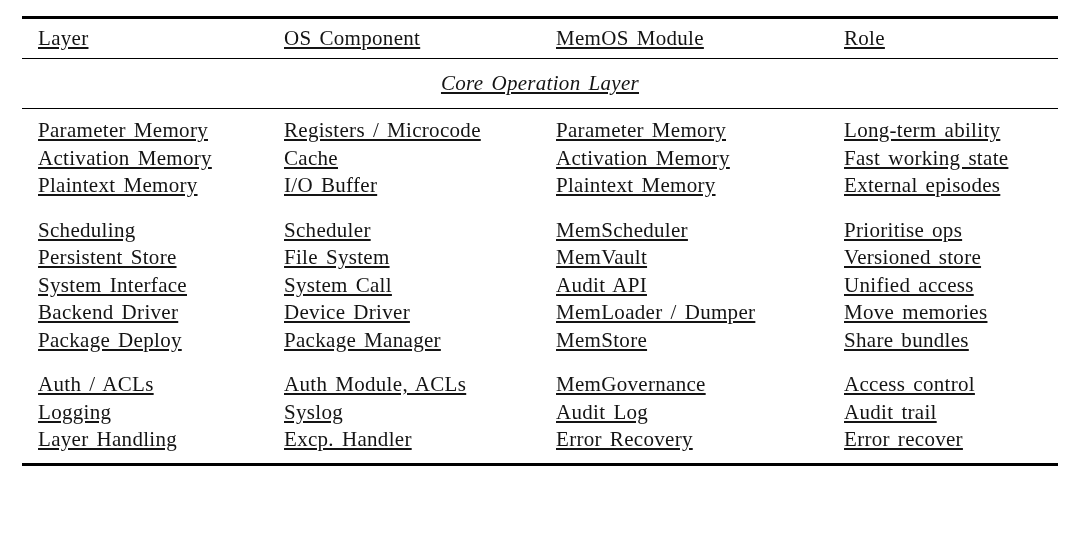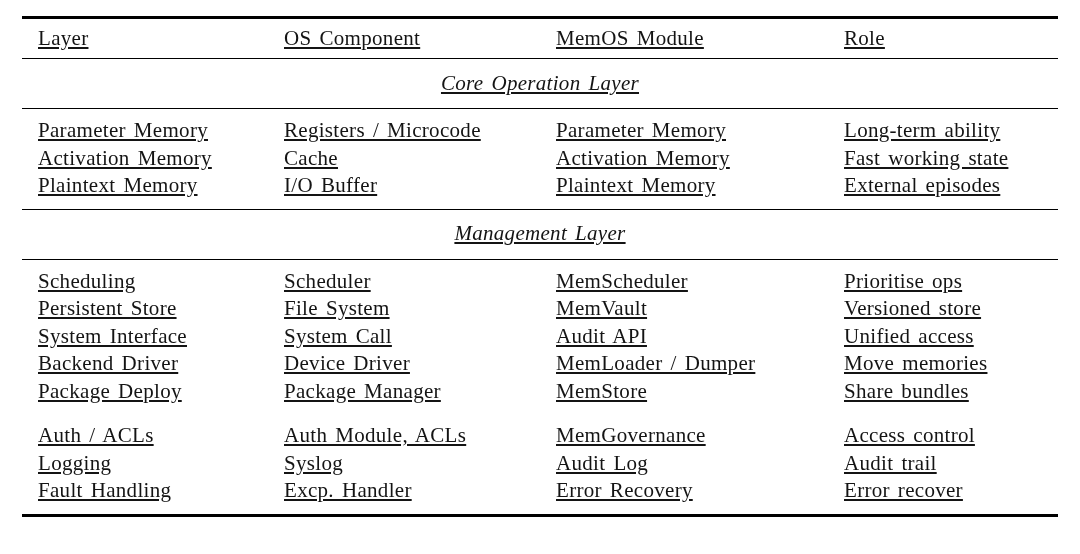--- a/index.html
+++ b/index.html
@@ -88,23 +88,20 @@
           <td>Cache</td>
           <td>Activation Memory</td>
           <td>Fast working state</td>
         </tr>
         <tr class="last-row">
           <td>Plaintext Memory</td>
           <td>I/O Buffer</td>
           <td>Plaintext Memory</td>
           <td>External episodes</td>
         </tr>
-        <tr class="section-row">
-          <td colspan="4">Management Layer</td>
-        </tr>
         <tr class="first-row">
           <td>Scheduling</td>
           <td>Scheduler</td>
           <td>MemScheduler</td>
           <td>Prioritise ops</td>
         </tr>
         <tr>
           <td>Persistent Store</td>
           <td>File System</td>
           <td>MemVault</td>
@@ -134,20 +131,20 @@
           <td>MemGovernance</td>
           <td>Access control</td>
         </tr>
         <tr>
           <td>Logging</td>
           <td>Syslog</td>
           <td>Audit Log</td>
           <td>Audit trail</td>
         </tr>
         <tr class="last-row">
-          <td>Fault Handling</td>
+          <td>Layer Handling</td>
           <td>Excp. Handler</td>
           <td>Error Recovery</td>
           <td>Error recover</td>
         </tr>
       </tbody>
   </table>
 </div>
 
 </body></html>

